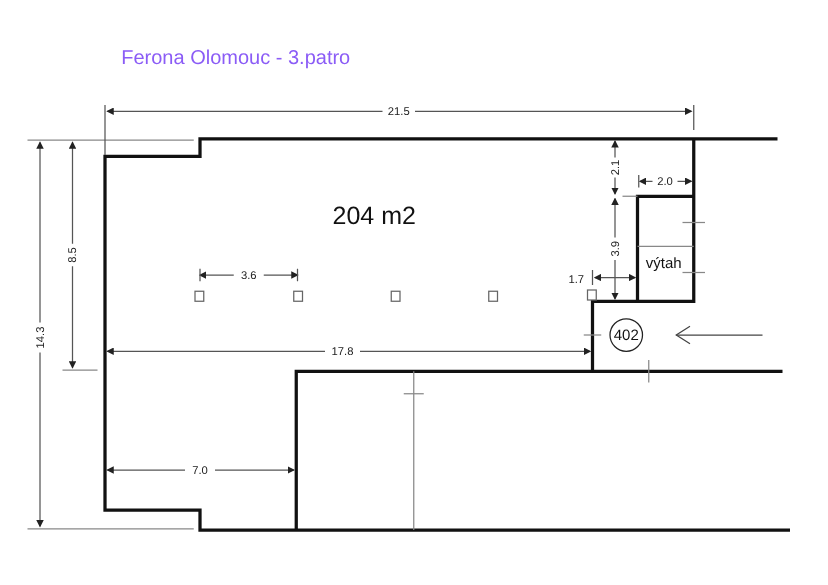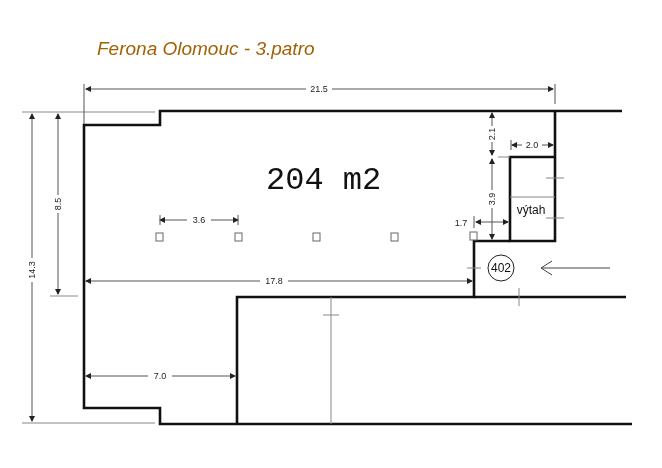--- a/index.html
+++ b/index.html
@@ -1,19 +1,19 @@
 <!DOCTYPE html>
 <html><head>
   <meta charset="utf-8">
   <style>
     html, body { margin: 0; padding: 0; background: #ffffff; }
     body { width: 662px; height: 468px; overflow: hidden; position: relative; font-family: "Liberation Sans", sans-serif; }
     #plan { position: absolute; left: 0; top: 0; }
-    .title { position: absolute; left: 97px; top: 38px; font-size: 19px; color: #a16207; font-family: "Liberation Sans", sans-serif; font-style: italic; }
-    .area { position: absolute; left: 266px; top: 162px; font-size: 32px; color: #111; font-family: Liberation Mono, monospace; }
+    .title { position: absolute; left: 97px; top: 38px; font-size: 16px; color: #8b5cf6; font-family: "Liberation Sans", sans-serif; }
+    .area { position: absolute; left: 266px; top: 162px; font-size: 20px; color: #111; font-family: Liberation Sans, sans-serif; }
     .dim { font-family: "Liberation Sans", sans-serif; font-size: 9px; fill: #222; }
     .lbl { font-family: "Liberation Sans", sans-serif; font-size: 12px; fill: #111; }
     .wall { stroke: #111; stroke-width: 2.6; fill: none; }
     .thin { stroke: #555; stroke-width: 1; fill: none; }
     .gray { stroke: #888; stroke-width: 1; fill: none; }
   </style>
 </head>
 <body>
 
 <div class="title">Ferona Olomouc - 3.patro</div>

